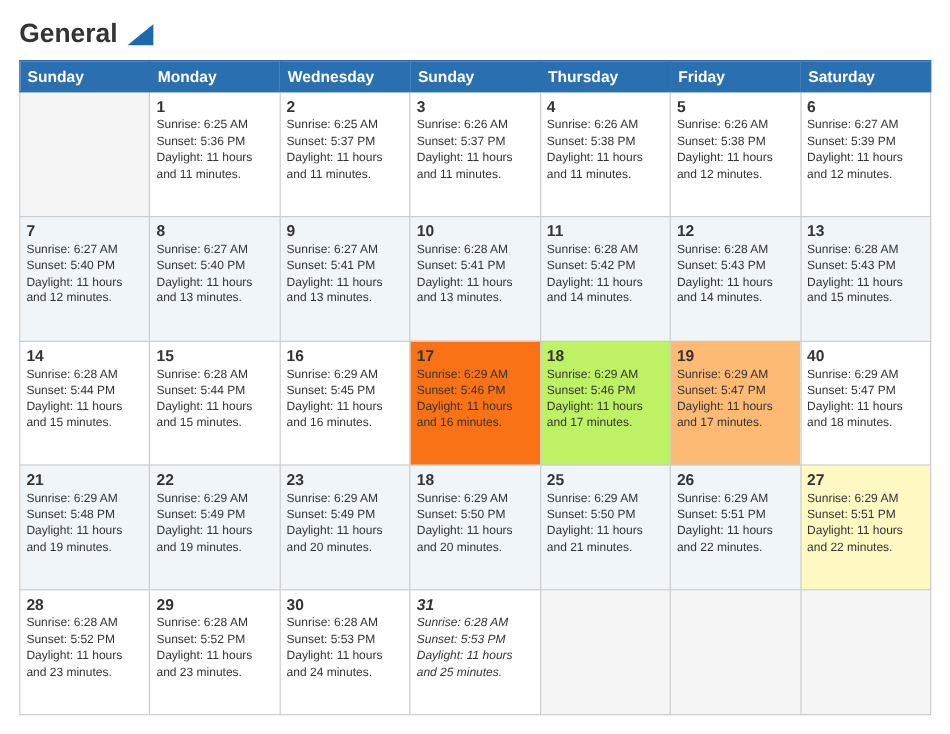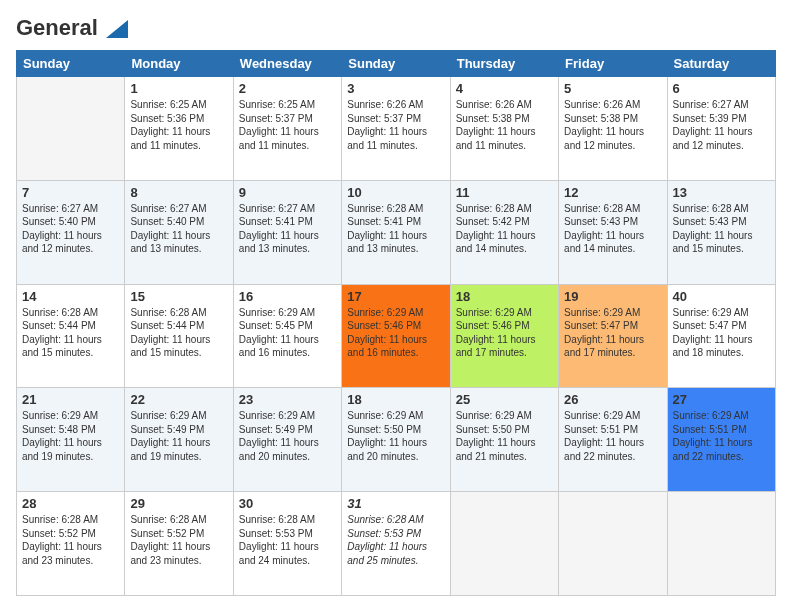--- a/index.html
+++ b/index.html
@@ -303,21 +303,21 @@
 Daylight: 11 hours
 and 21 minutes.</div>
           </td>
           <td style="background: rgb(240, 245, 250);">
             <span class="day-number">26</span>
             <div class="day-info" style="white-space: pre-line;">Sunrise: 6:29 AM
 Sunset: 5:51 PM
 Daylight: 11 hours
 and 22 minutes.</div>
           </td>
-          <td style="background: #3b82f6;">
+          <td style="background: #fef9c3;">
             <span class="day-number">27</span>
             <div class="day-info" style="white-space: pre-line;">Sunrise: 6:29 AM
 Sunset: 5:51 PM
 Daylight: 11 hours
 and 22 minutes.</div>
           </td>
         </tr>
         <tr style="background: rgb(255, 255, 255);">
           <td style="background: rgb(255, 255, 255);">
             <span class="day-number">28</span>

